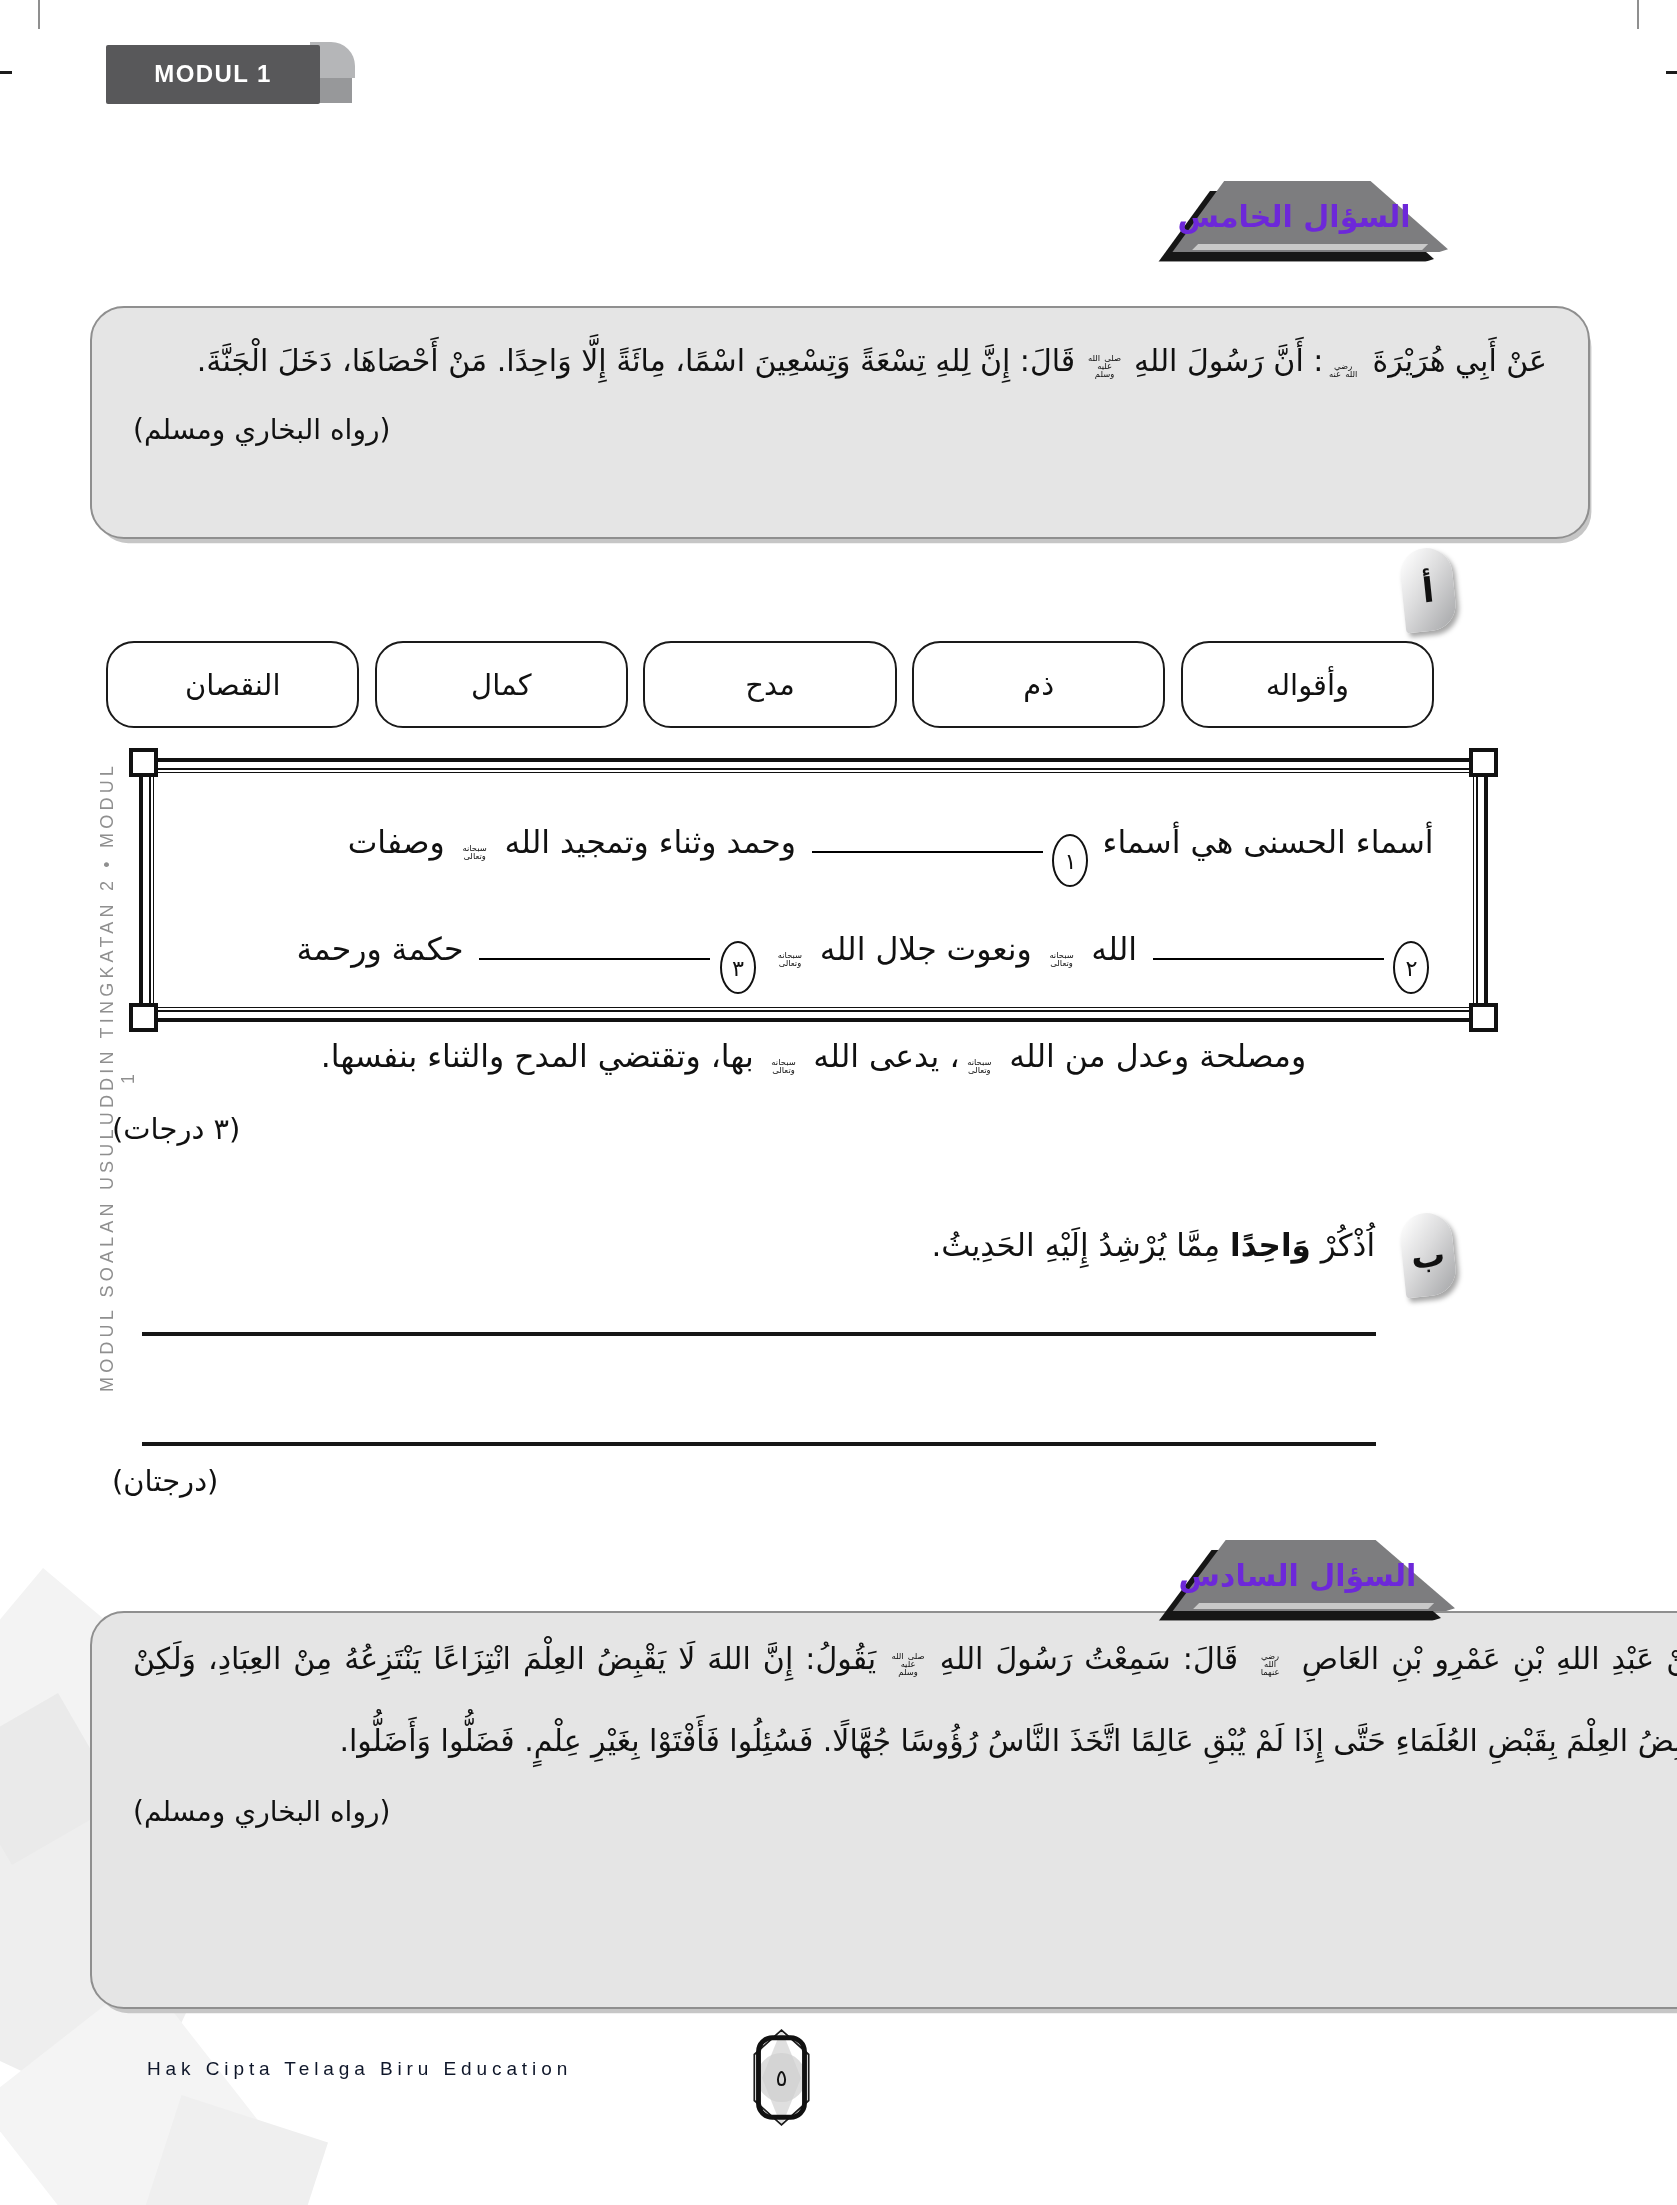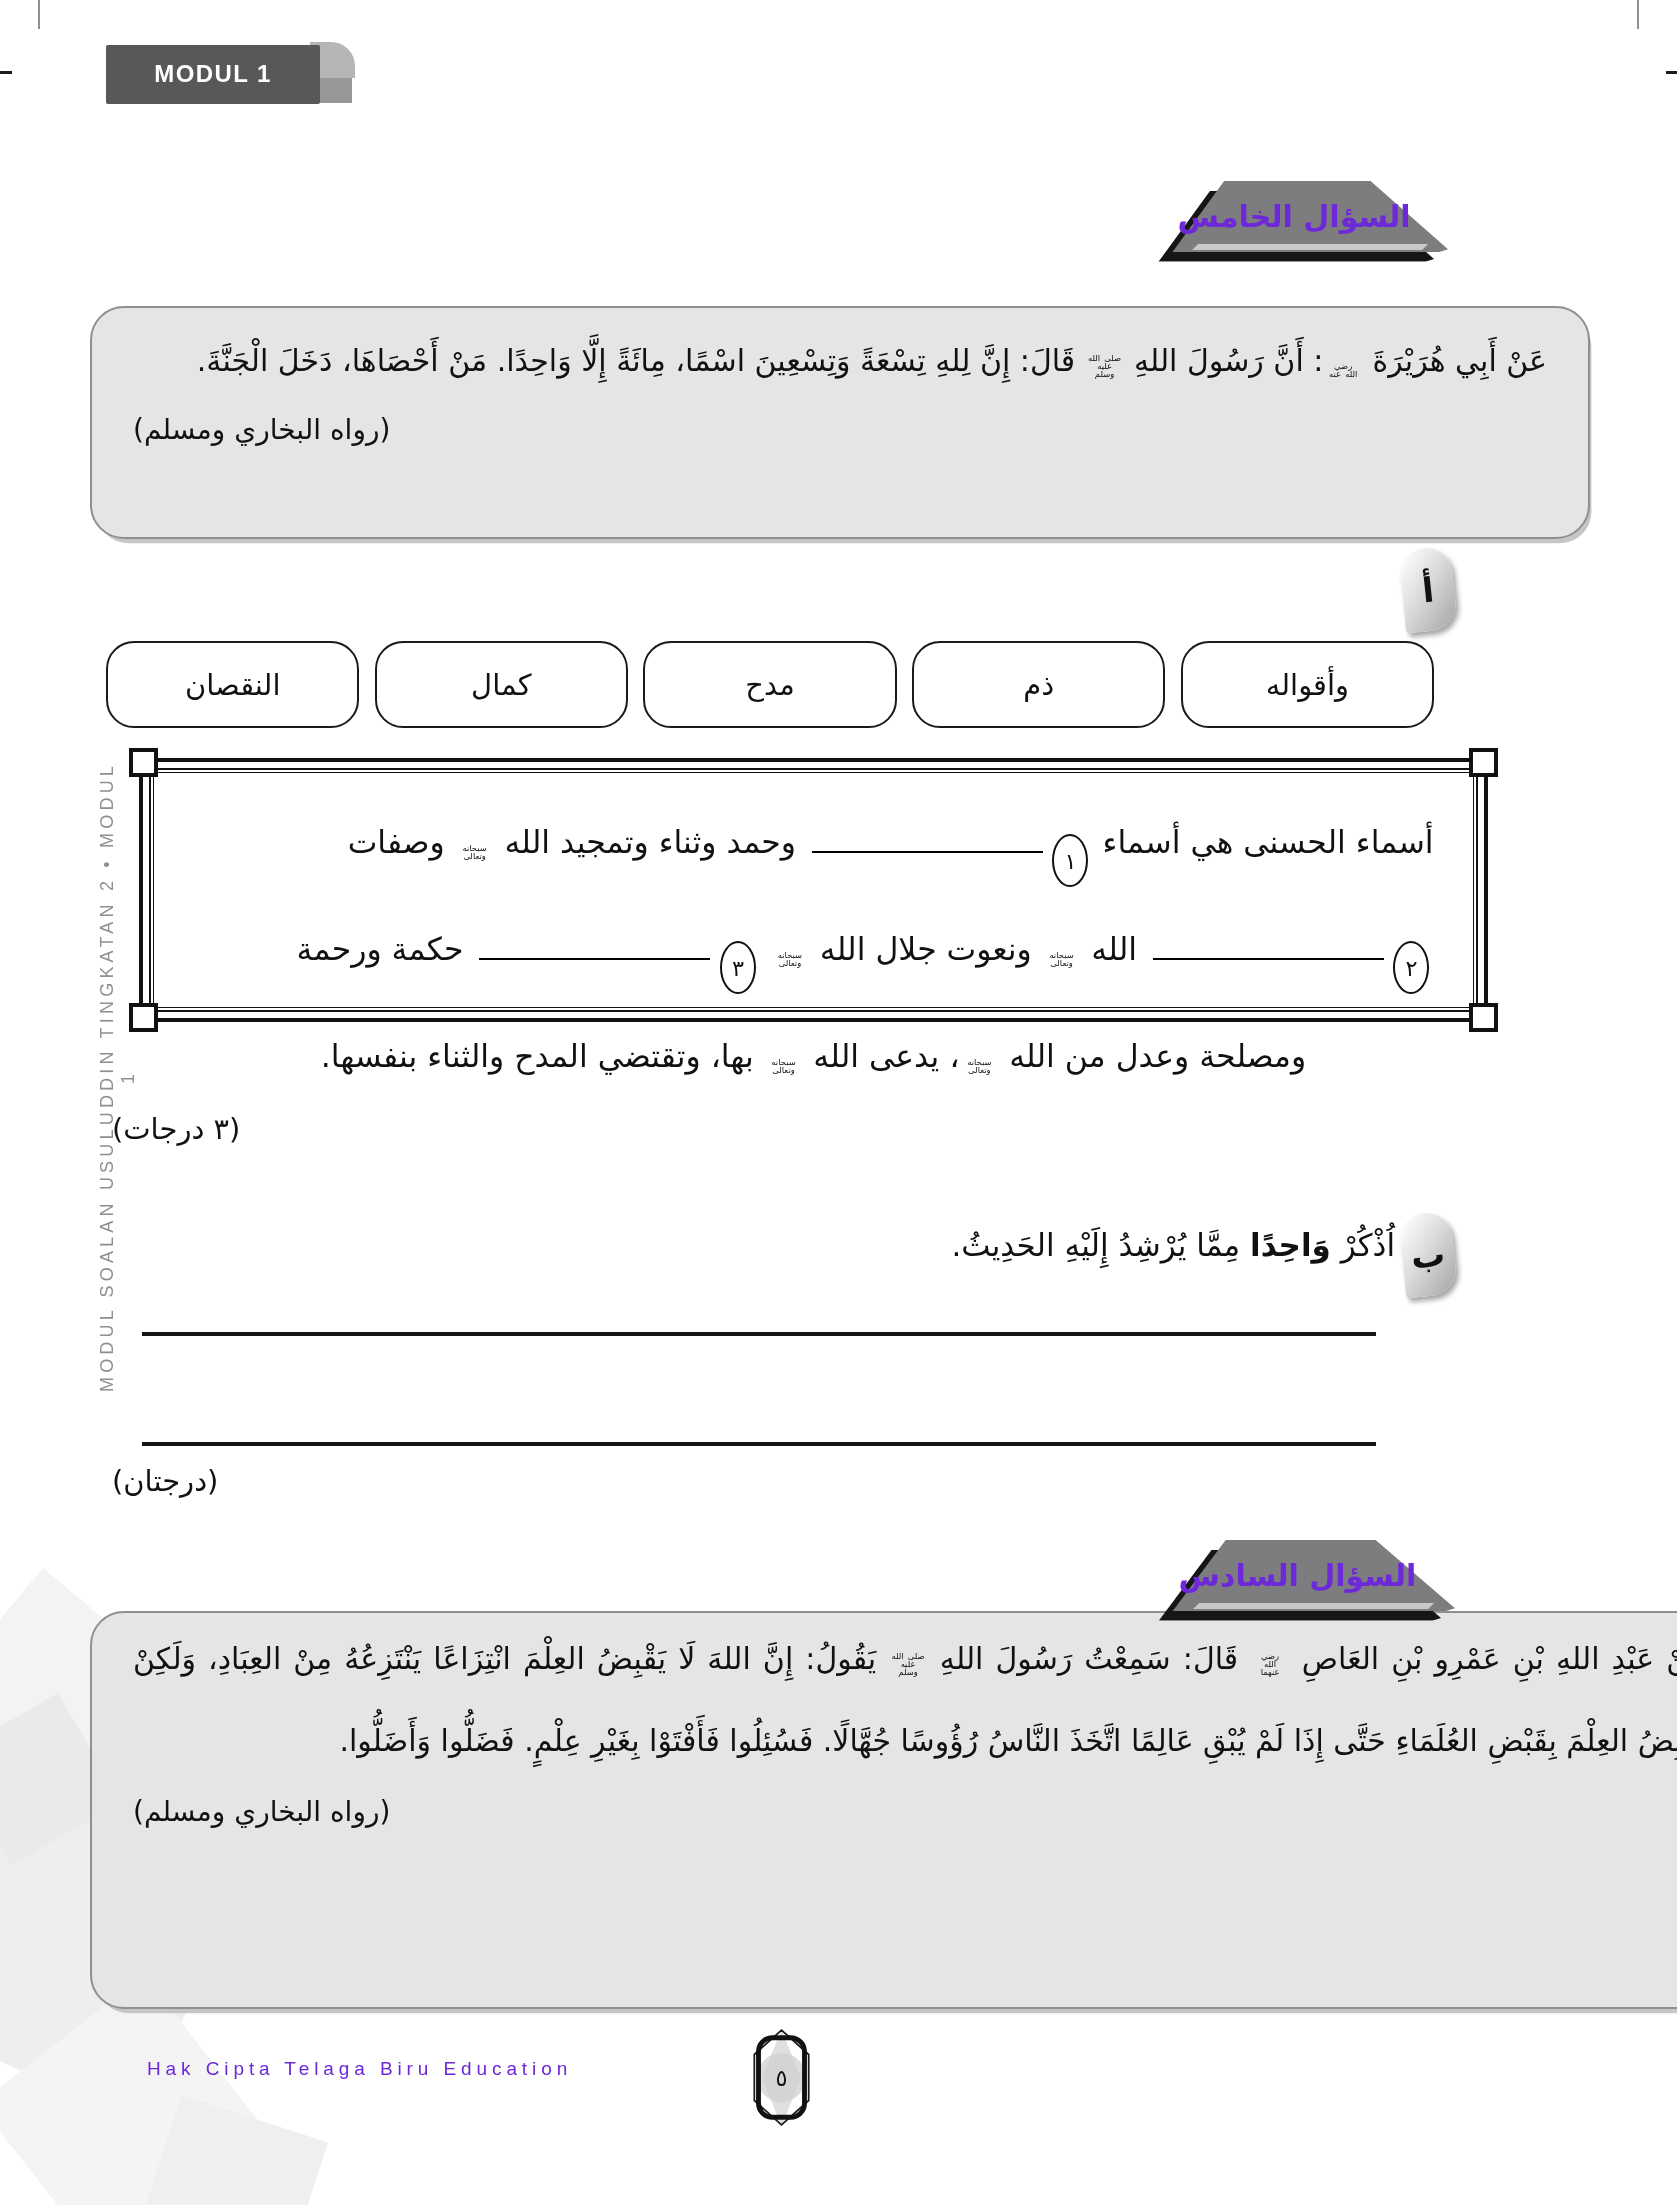--- a/index.html
+++ b/index.html
@@ -79,21 +79,21 @@
 
   .question-line{position:absolute;direction:rtl;text-align:right;font-size:31px;z-index:2;}
 
   .answer-line{position:absolute;left:142px;width:1234px;height:3.5px;background:#161616;z-index:2;}
 
   
   .sidebar{position:absolute;left:97px;top:1399px;width:644px;transform:rotate(-90deg);
            transform-origin:0 0;text-align:center;font-size:18px;letter-spacing:4.2px;
            color:#8f8f8f;font-weight:500;z-index:2;}
   .footer{position:absolute;left:147px;top:2058px;font-size:19px;letter-spacing:4.9px;
-          color:#6d28d9;z-index:2;}
+          color:#0f172a;z-index:2;}
 
   
   .page-orn{position:absolute;left:748px;top:2028px;width:67px;height:99px;z-index:2;}
   .page-orn .diamond{position:absolute;left:14px;top:1.4px;width:39px;height:97px;background:#d7d7d7;
                      clip-path:polygon(50% 0,100% 50%,50% 100%,0 50%);opacity:.8;}
   .page-orn .circle{position:absolute;left:9px;top:25px;width:49px;height:49px;border-radius:50%;
                     background:#cfcfcf;opacity:.7;}
   .page-orn .num{position:absolute;inset:0;display:flex;align-items:center;justify-content:center;
                  font-size:22.4px;z-index:2;}
 </style>
@@ -157,21 +157,21 @@
         <div class="fill-line center"><span>ومصلحة وعدل من الله </span><span class="honorific">سبحانه وتعالى</span><span>، يدعى الله </span><span class="honorific">سبحانه وتعالى</span><span> بها، وتقتضي المدح والثناء بنفسها.</span></div>
       </div>
     </div>
   </div>
 
   <div class="marks" style="left:112px;top:1112px;">(٣ درجات)</div>
 
   <div class="shield" style="left:1402px;top:1213px;">
     <span>ب</span>
   </div>
-  <div class="question-line" style="left:176px;top:1227px;width:1219px;"><span>اُذْكُرْ </span><span style="font-weight: 700;">وَاحِدًا</span><span> مِمَّا يُرْشِدُ إِلَيْهِ الحَدِيثُ.</span></div>
+  <div class="question-line" style="left:156px;top:1227px;width:1219px;"><span>اُذْكُرْ </span><span style="font-weight: 700;">وَاحِدًا</span><span> مِمَّا يُرْشِدُ إِلَيْهِ الحَدِيثُ.</span></div>
 
   <div class="answer-line" style="top:1332px;"></div>
   <div class="answer-line" style="top:1442px;"></div>
 
   <div class="marks" style="left:112px;top:1464px;">(درجتان)</div>
 
   <div class="banner" style="left:1161px;top:1492px;width:294px;margin-top:48px;">
     <div class="shadow"></div>
     <div class="face"></div>
     <div class="bevel"></div>

